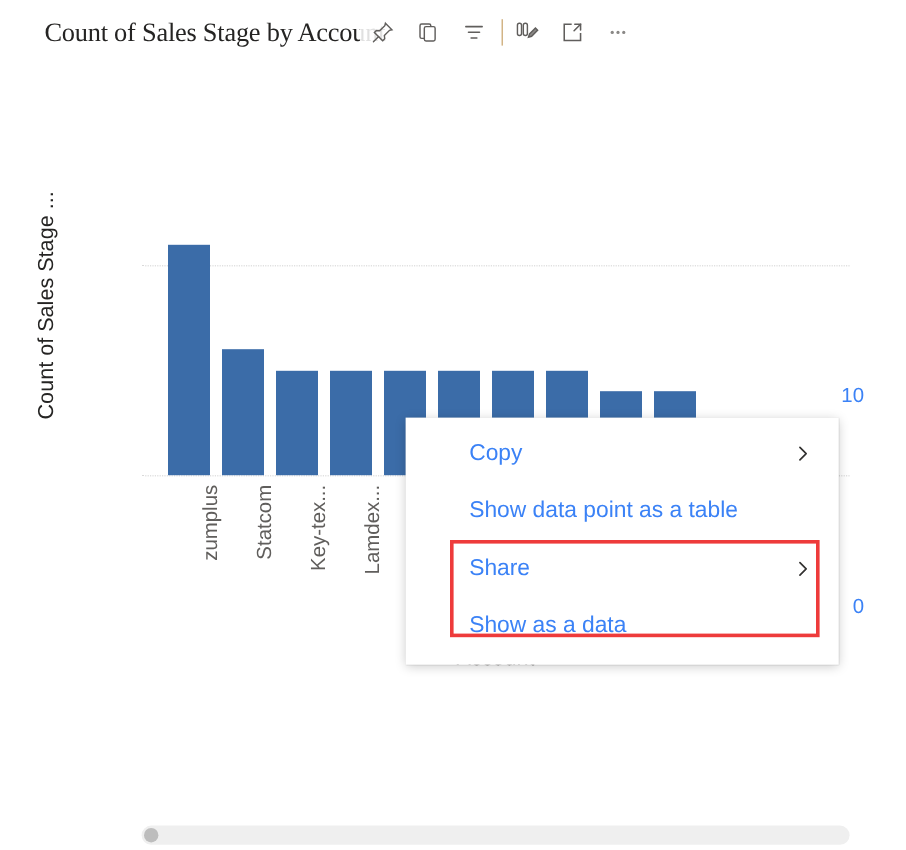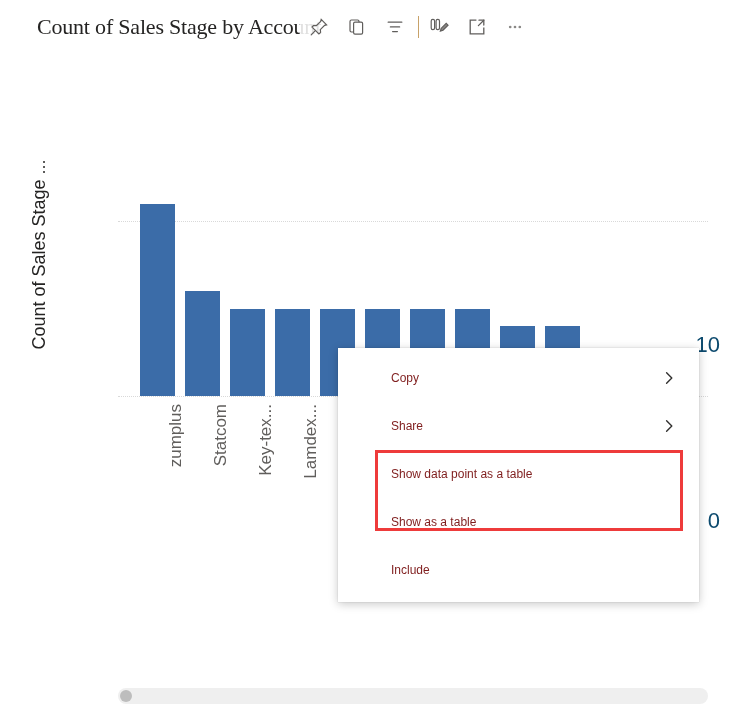--- a/index.html
+++ b/index.html
@@ -76,23 +76,22 @@
     transform: rotate(-90deg);
     font-size: 18px;
     color: #252423;
     white-space: nowrap;
   }
   .y-tick {
     position: absolute;
     right: 0;
     width: 54px;
     text-align: right;
-    font-size: 22px;
-    color: #0c4a6e;
-    margin-top: 12px;
+    font-size: 17px;
+    color: #3b82f6;
   }
   #y-tick-10 { top: 202px; }
   #y-tick-0  { top: 378px; }
 
   #plot {
     position: absolute;
     left: 118px;
     top: 0px;
     width: 590px;
     height: 278px;
@@ -163,22 +162,22 @@
     box-shadow: 0 2px 9px rgba(0,0,0,0.22), 0 0 1px rgba(0,0,0,0.22);
     padding: 6px 0 8px 0;
     z-index: 20;
   }
   .menu-item {
     position: relative;
     height: 48px;
     display: flex;
     align-items: center;
     padding: 0 22px 0 53px;
-    font-size: 12px;
-    color: #7f1d1d;
+    font-size: 19px;
+    color: #3b82f6;
     cursor: default;
     box-sizing: border-box;
   }
   .menu-item .chev {
     position: absolute;
     right: 22px;
     top: 50%;
     transform: translateY(-50%);
     display: flex;
   }
@@ -292,31 +291,28 @@
 
 <div class="menu-item">
       <span>Copy</span>
       <span class="chev">
         <svg class="chev-svg" width="16" height="16" viewBox="0 0 16 16" fill="none" stroke="#323130" stroke-width="1.4" stroke-linecap="round" stroke-linejoin="round">
           <path d="M5.6 2.8 L10.8 8 L5.6 13.2"></path>
         </svg>
       </span>
     </div>
     <div class="menu-item">
+      <span>Show data point as a table</span>
+    </div>
+    <div class="menu-item">
       <span>Share</span>
       <span class="chev">
         <svg class="chev-svg" width="16" height="16" viewBox="0 0 16 16" fill="none" stroke="#323130" stroke-width="1.4" stroke-linecap="round" stroke-linejoin="round">
           <path d="M5.6 2.8 L10.8 8 L5.6 13.2"></path>
         </svg>
       </span>
     </div>
     <div class="menu-item">
-      <span>Show data point as a table</span>
-    </div>
-    <div class="menu-item">
-      <span>Show as a table</span>
-    </div>
-    <div class="menu-item">
-      <span>Include</span>
+      <span>Show as a data</span>
     </div>
   </div>
 
 <div id="highlight-box" style="border-color: rgb(238, 59, 59);"></div>
 
 </body></html>

